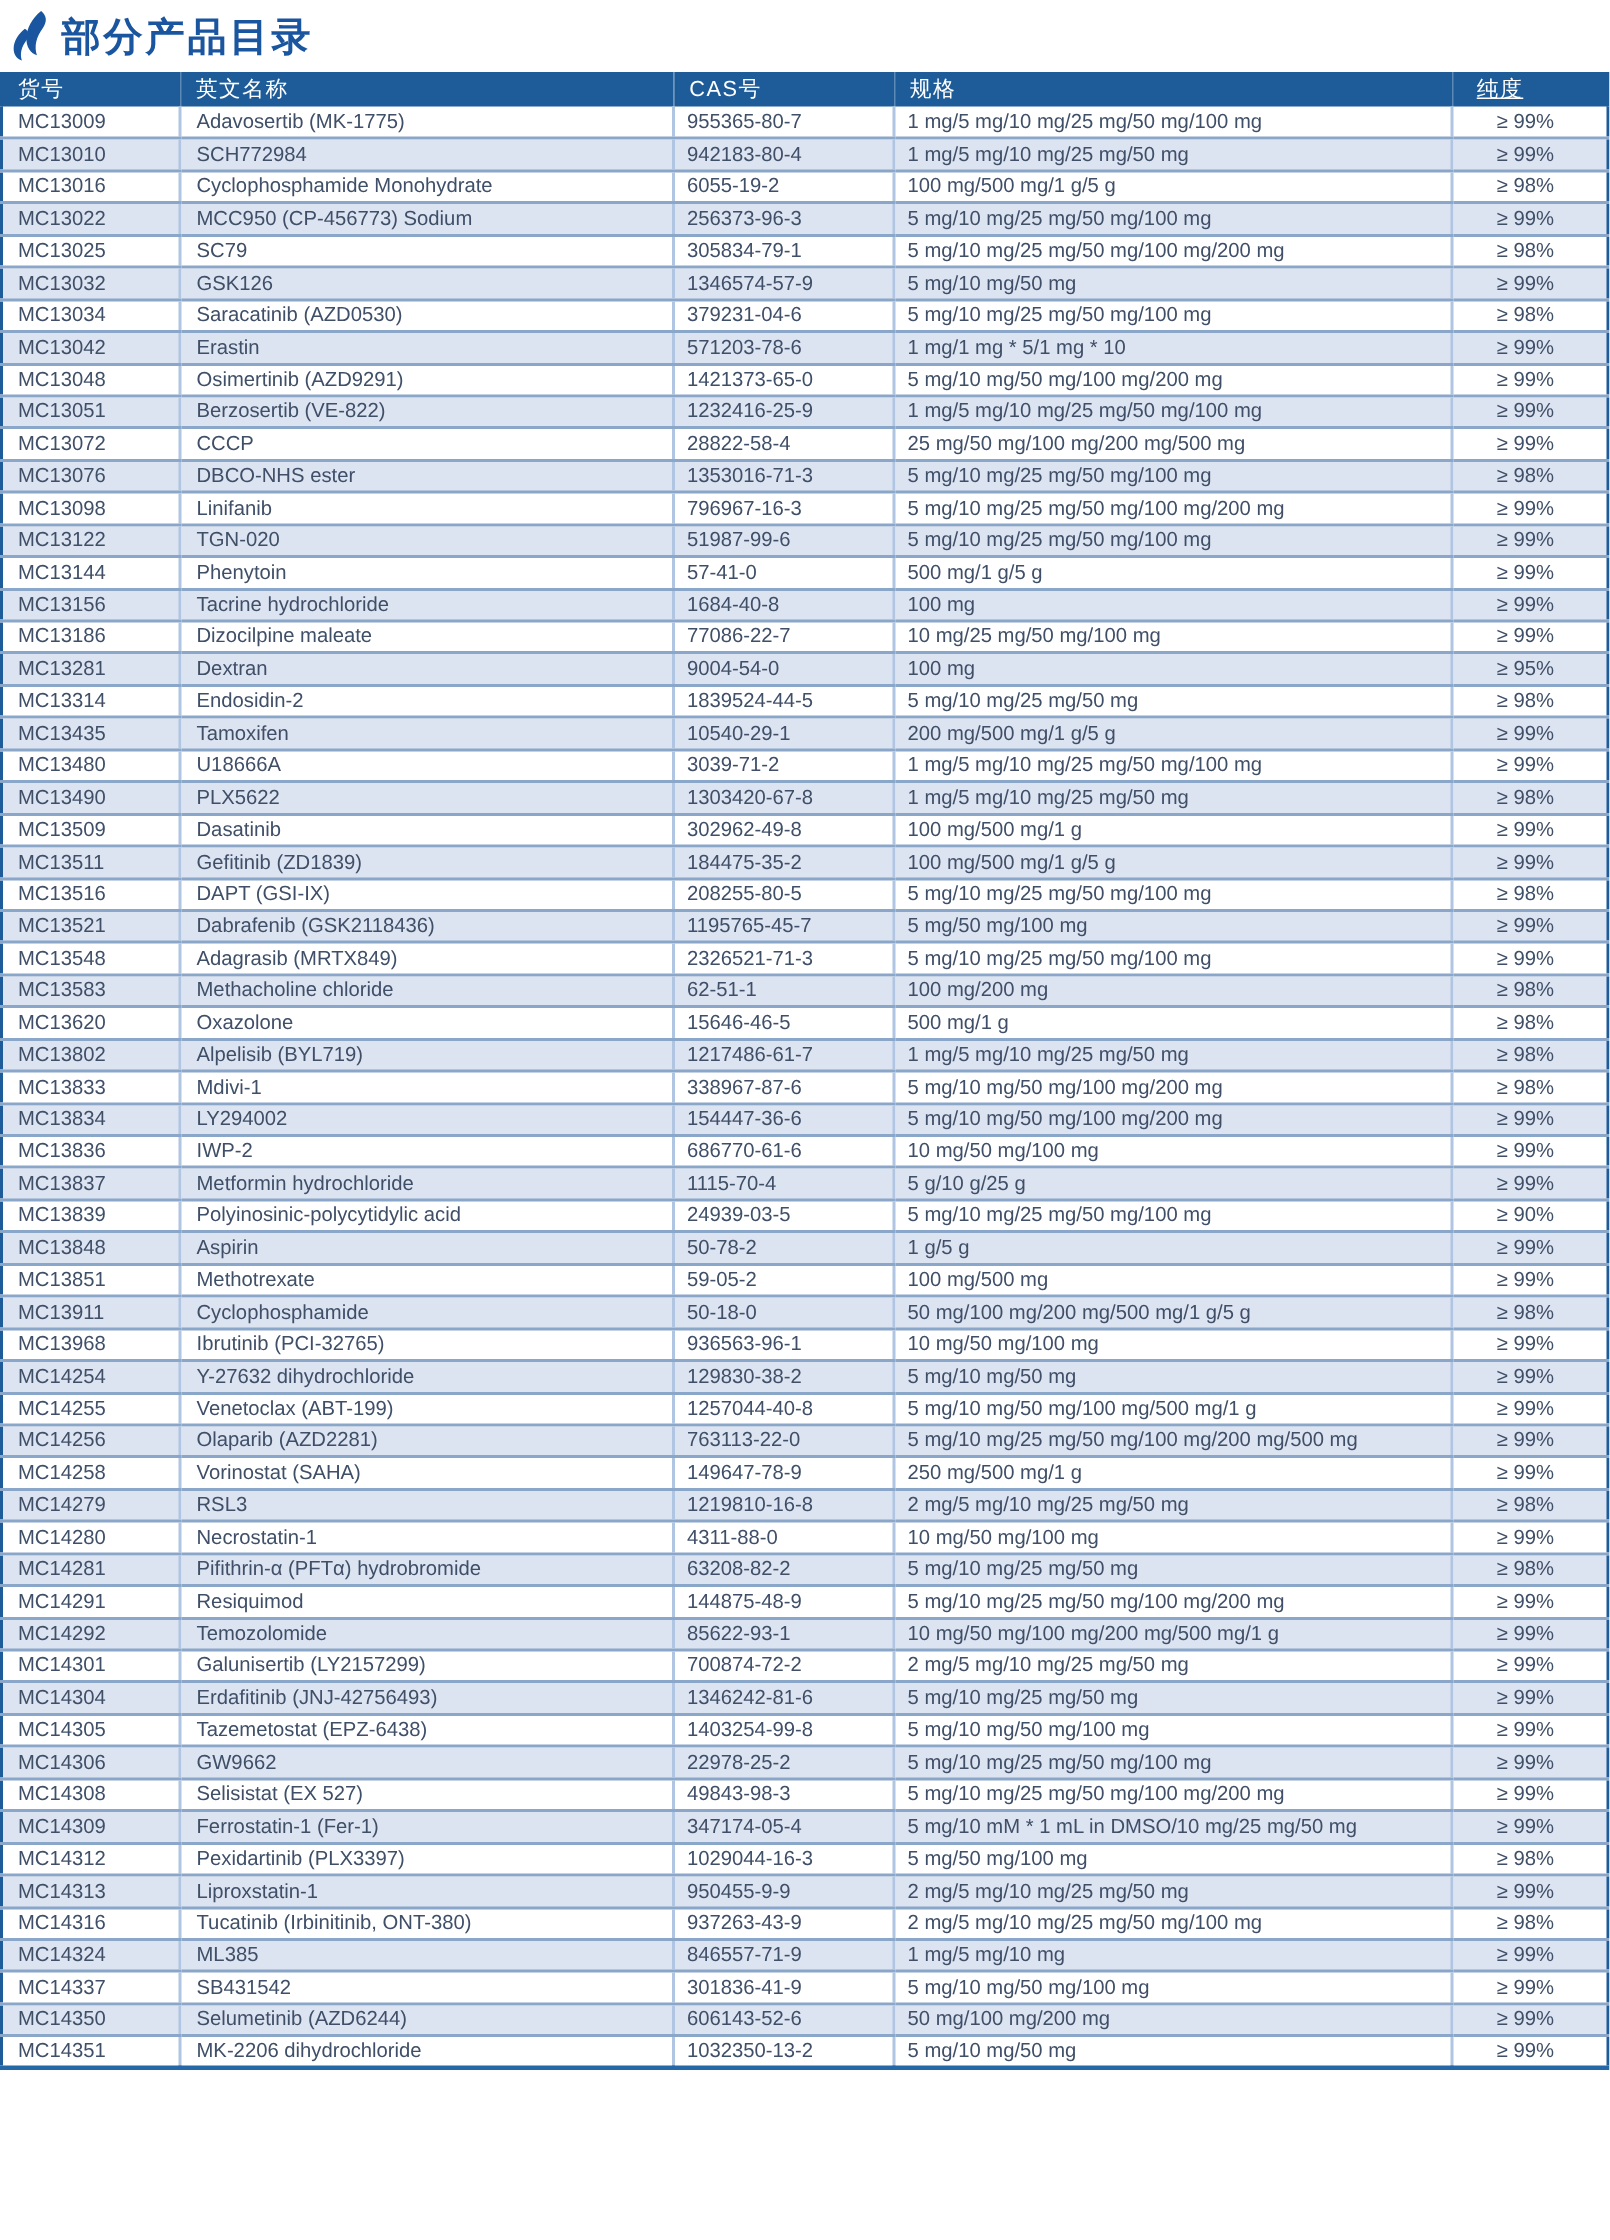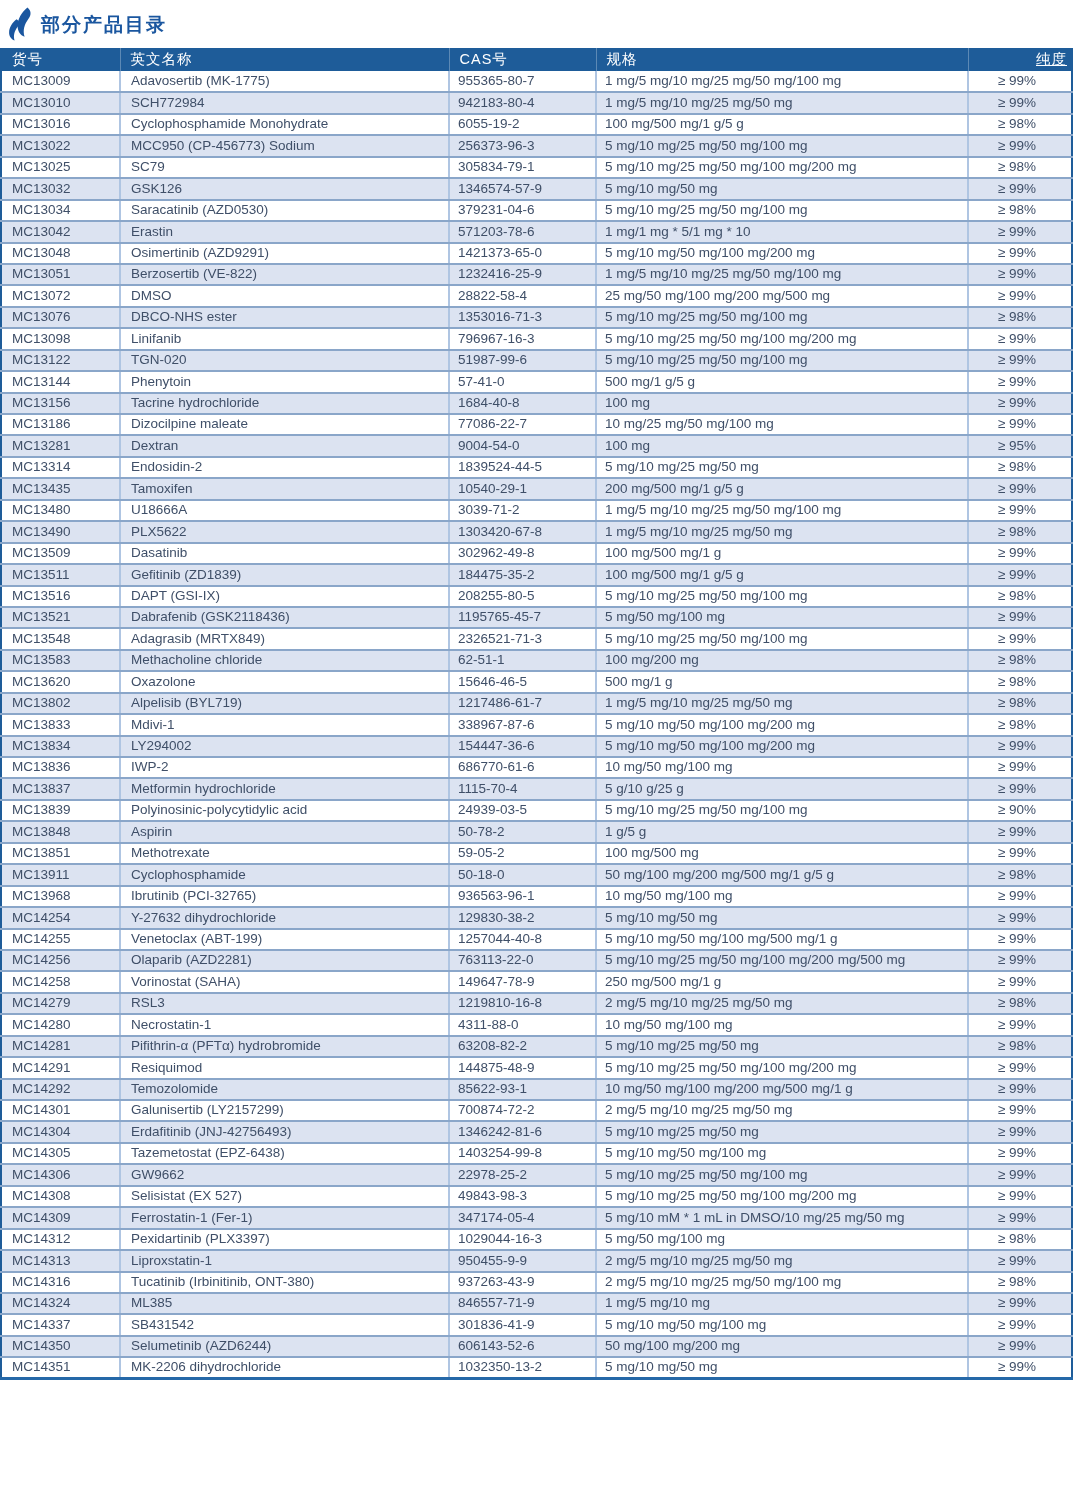--- a/index.html
+++ b/index.html
@@ -1,27 +1,27 @@
 <!DOCTYPE html>
 <html><head>
 <meta charset="utf-8">
 <style>
   html,body{margin:0;padding:0;background:#ffffff;}
   body{width:1073px;font-family:"Liberation Sans","DejaVu Sans",sans-serif;-webkit-font-smoothing:antialiased;}
   .page{width:1073px;}
   .page-header{height:48px;display:flex;align-items:center;gap:9px;padding-left:6px;box-sizing:border-box;}
   .title-icon{display:inline-flex;width:26px;height:36px;flex:0 0 auto;}
-  .page-title{margin:0;font-size:19px;font-weight:700;color:#1A569F;letter-spacing:2px;line-height:1;}
+  .page-title{margin:0;font-size:26px;font-weight:700;color:#1A569F;letter-spacing:2px;line-height:1;}
   table.catalog{width:1073px;border-collapse:collapse;table-layout:fixed;
     border-left:2px solid #1E5C99;border-right:2px solid #1E5C99;border-bottom:3px solid #2568A8;}
   col.c1{width:119px;} col.c2{width:329px;} col.c3{width:147px;} col.c4{width:372px;} col.c5{width:104px;}
   thead th{background:#1E5C99;color:#ffffff;font-size:14.5px;font-weight:500;text-align:left;
     height:22px;padding:0 4px 1px 10px;letter-spacing:1px;margin-top:40px;}
   thead th + th{border-left:1px solid rgba(255,255,255,0.28);}
-  thead th:last-child{text-align:right;padding-left:4px;text-decoration:underline;}
+  thead th:last-child{text-align:left;padding-left:16px;text-decoration:underline;}
   tbody tr{height:21.45px;}
   tbody tr:nth-child(even){background:#DCE3F1;}
   tbody td{font-size:13.5px;color:#3F4F68;padding:0 4px 1px 10px;white-space:nowrap;overflow:hidden;
     border-bottom:2px solid #8AA6C9;vertical-align:middle;line-height:1;}
   tbody td + td{border-left:2px solid #AFC5E2;}
   tbody td:nth-child(3),tbody td:nth-child(4){padding-left:8px;}
   tbody td:last-child{text-align:center;padding-left:2px;padding-right:8px;}
 </style>
 </head>
 <body>
@@ -120,21 +120,21 @@
         </tr>
         <tr>
           <td>MC13051</td>
           <td>Berzosertib (VE-822)</td>
           <td>1232416-25-9</td>
           <td>1 mg/5 mg/10 mg/25 mg/50 mg/100 mg</td>
           <td>≥ 99%</td>
         </tr>
         <tr>
           <td>MC13072</td>
-          <td>DMSO</td>
+          <td>CCCP</td>
           <td>28822-58-4</td>
           <td>25 mg/50 mg/100 mg/200 mg/500 mg</td>
           <td>≥ 99%</td>
         </tr>
         <tr>
           <td>MC13076</td>
           <td>DBCO-NHS ester</td>
           <td>1353016-71-3</td>
           <td>5 mg/10 mg/25 mg/50 mg/100 mg</td>
           <td>≥ 98%</td>

